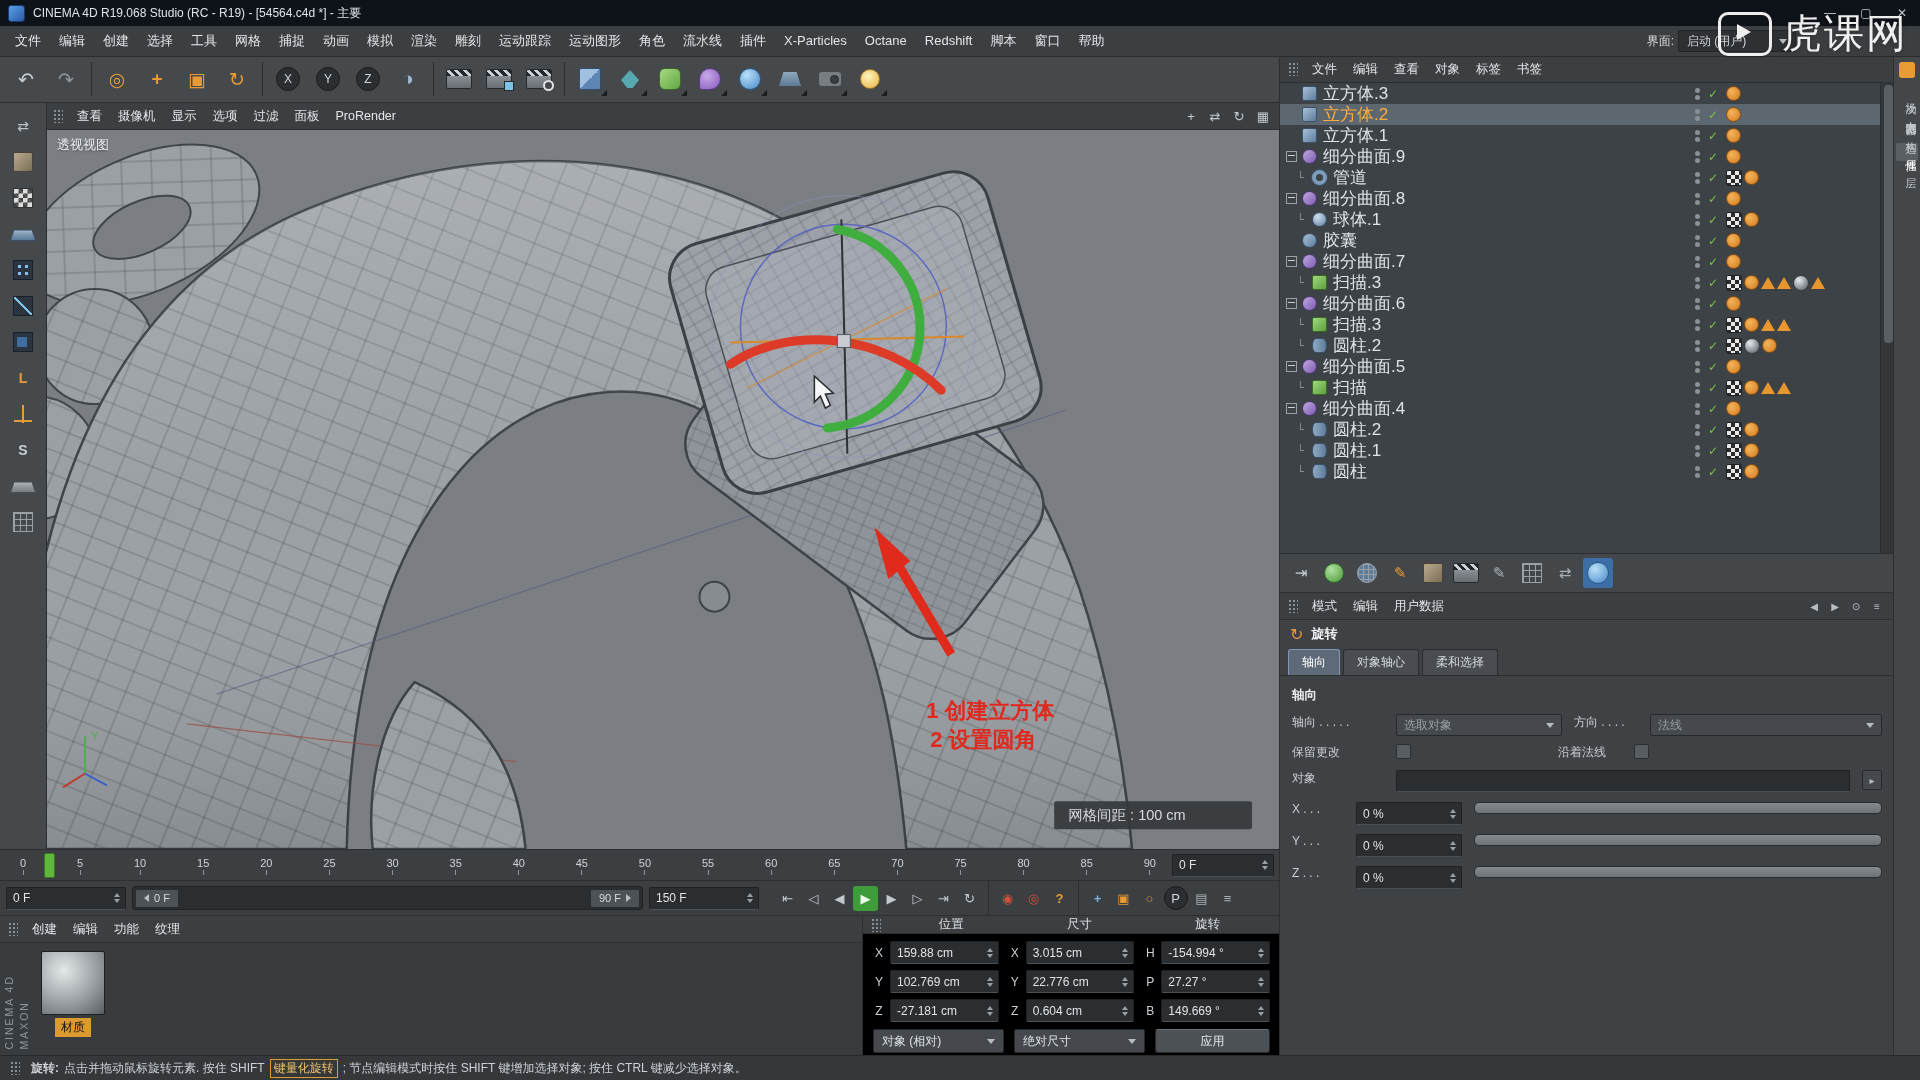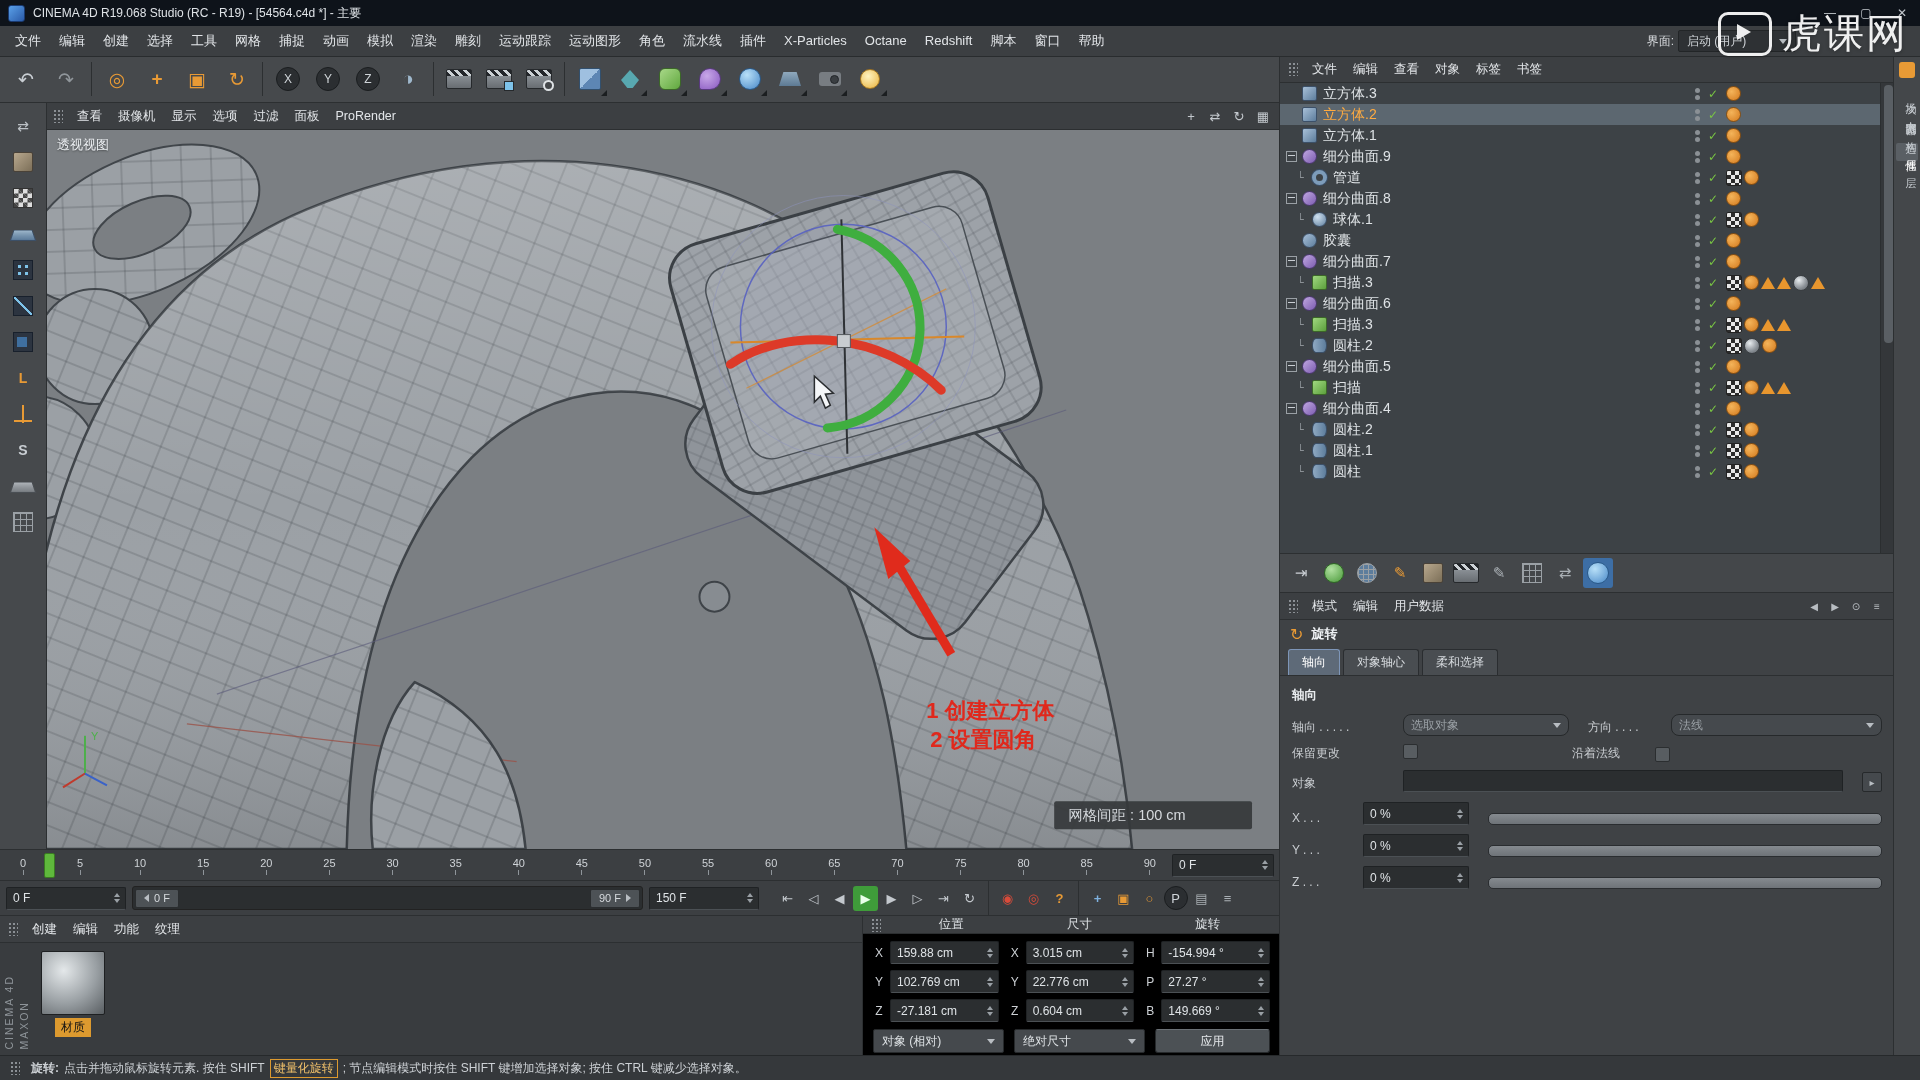--- a/index.html
+++ b/index.html
@@ -126,21 +126,21 @@
   .coord-field .field{flex:1}
   .coord-foot{display:flex;gap:10px;padding:0 10px 9px}
   .dd{flex:1;height:22px;background:#45494d;border:1px solid #26292b;border-radius:2px;display:flex;align-items:center;
       padding:0 8px;font-size:12px;color:#dde1e4;gap:6px}
   .apply-btn{flex:1;height:22px;background:#4c5155;border:1px solid #26292b;border-top-color:#6a7075;border-radius:3px;
              display:flex;align-items:center;justify-content:center;font-size:12px;color:#e6e9ec}
   
   .rightcol{position:absolute;top:56px;right:26px;width:614px;bottom:24px;display:flex;flex-direction:column;
             background:#3f4245;border-left:1px solid #2c2f31}
   .om-list{height:470px;background:#3d4246;position:relative;overflow:hidden;border-bottom:1px solid #2c2f31;flex:none}
-  .om-row{height:21px;display:flex;align-items:center;padding:0 16px 0 6px;font-size:14px;color:#dfe3e6}
+  .om-row{height:21px;display:flex;align-items:center;padding:0 16px 0 6px;font-size:17px;color:#dfe3e6}
   .om-row.selected{background:#5c6770}
   .om-row.selected .om-name{color:#ffab40}
   .om-left{display:flex;align-items:center;min-width:0;flex:1}
   .om-conn{color:#8b9095;font-family:"DejaVu Sans Mono",monospace;font-size:11px;width:15px;margin-left:11px;flex:none}
   .om-conn::after{content:"└"}
   .om-exp{width:9px;height:9px;border:1px solid #9aa0a5;background:#3d4246;position:relative;margin-right:5px;flex:none}
   .om-exp::after{content:"";position:absolute;left:1px;right:1px;top:3px;height:1px;background:#c9ced3}
   .om-exp-sp{width:16px;flex:none}
   .oi{width:15px;height:15px;margin-right:6px;border-radius:2px;flex:none;box-sizing:border-box}
   .oi-cube{background:linear-gradient(135deg,#a8c0d8,#5d7d9c);border:1px solid #3c5068}
@@ -175,27 +175,27 @@
   .amh-tile{width:18px;height:18px;display:flex;align-items:center;justify-content:center;color:#b8bdc2}
   .amh-tile .g{font-size:10px}
   .am-tool{height:28px;display:flex;align-items:center;gap:8px;padding:0 10px;background:#3f4245}
   .rot-glyph{color:#e89a35;font-size:16px}
   .am-tool b{font-size:13px;color:#eef1f4}
   .am-tabs{display:flex;gap:3px;padding:0 8px;height:27px;align-items:flex-end;background:#3f4245;border-bottom:1px solid #2c2f31}
   .am-tab{padding:4px 13px;font-size:12px;background:#494d51;border:1px solid #2a2d30;border-bottom:none;color:#d6dade;border-radius:3px 3px 0 0}
   .am-tab.active{background:#5e6a78;border-color:#7e96b8;color:#fff}
   .am-body{flex:1;padding:9px 12px;display:flex;flex-direction:column;gap:8px;background:#3f4245}
   .am-sec{font-weight:bold;color:#e8ebee;font-size:12.5px;padding:2px 0}
-  .am-row{display:flex;align-items:flex-end;gap:19px}
+  .am-row{display:flex;align-items:flex-start;gap:12px}
   .am-label{color:#c9cdd1;font-size:12px;white-space:nowrap}
   .w92{width:92px;flex:none}
   .w150{width:150px;flex:none}
   .w64{width:64px;flex:none}
   .flex1{flex:1}
-  .am-dd{height:20px;background:#45494d;border:1px solid #26292b;border-radius:8px;display:flex;align-items:center;padding:0 7px;gap:6px}
+  .am-dd{height:20px;background:#45494d;border:1px solid #26292b;border-radius:2px;display:flex;align-items:center;padding:0 7px;gap:6px}
   .am-dd .dis{color:#9aa0a5;font-size:12px}
   .checkbox{width:13px;height:13px;background:#585d61;border:1px solid #2b2e30;border-radius:2px;display:inline-block}
   .am-input{flex:1;height:20px;background:#2b2e30;border:1px solid #1f2224;border-bottom-color:#4b5054;border-radius:2px}
   .picker{width:18px;height:18px;background:#45494d;border:1px solid #26292b;border-radius:2px;display:flex;align-items:center;
           justify-content:center;font-size:10px;color:#b8bdc2;flex:none}
   .ax-label{width:52px;flex:none;color:#c9cdd1;font-size:12px}
   .ax-field{width:96px;flex:none}
   .am-slider{flex:1;height:10px;background:linear-gradient(#858a8f,#6e7378);border:1px solid #2a2d30;border-radius:5px}
   #am-axis-rows{display:flex;flex-direction:column;gap:9px;margin-top:2px}
   

